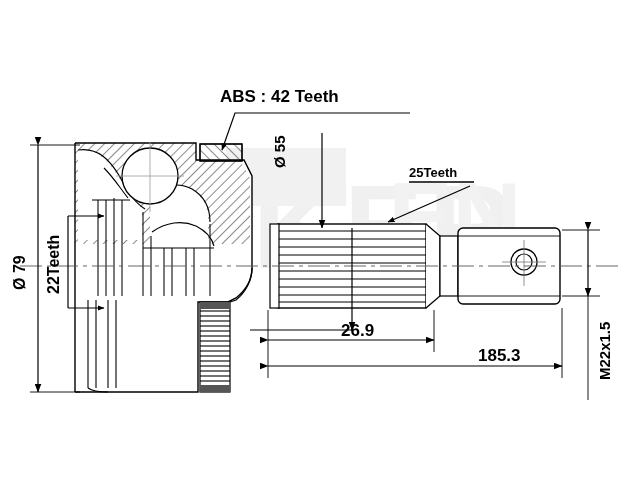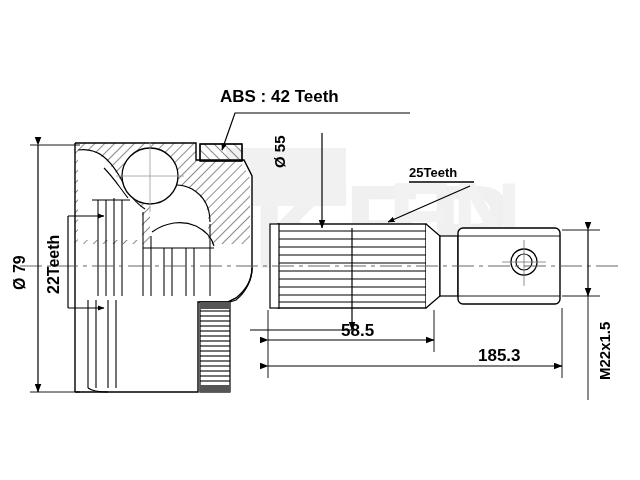--- a/index.html
+++ b/index.html
@@ -249,19 +249,19 @@
   <div class="lbl" style="left:220px;top:88px;font-size:17px;">ABS : 42 Teeth</div>
 
   <div class="lbl rot" style="left:272px;top:168px;font-size:15px;">Ø 55</div>
 
   <div class="lbl" style="left:409px;top:166px;font-size:13px;">25Teeth</div>
 
   <div class="lbl rot" style="left:12px;top:290px;font-size:16px;">Ø 79</div>
 
   <div class="lbl rot" style="left:46px;top:294px;font-size:16px;">22Teeth</div>
 
-  <div class="lbl" style="left:341px;top:322px;font-size:17px;">58.5</div>
+  <div class="lbl" style="left:341px;top:322px;font-size:17px;">26.9</div>
 
   <div class="lbl" style="left:478px;top:347px;font-size:17px;">185.3</div>
 
   <div class="lbl rot" style="left:597px;top:380px;font-size:15px;">M22x1.5</div>
 
 </div>
 
 </body></html>

